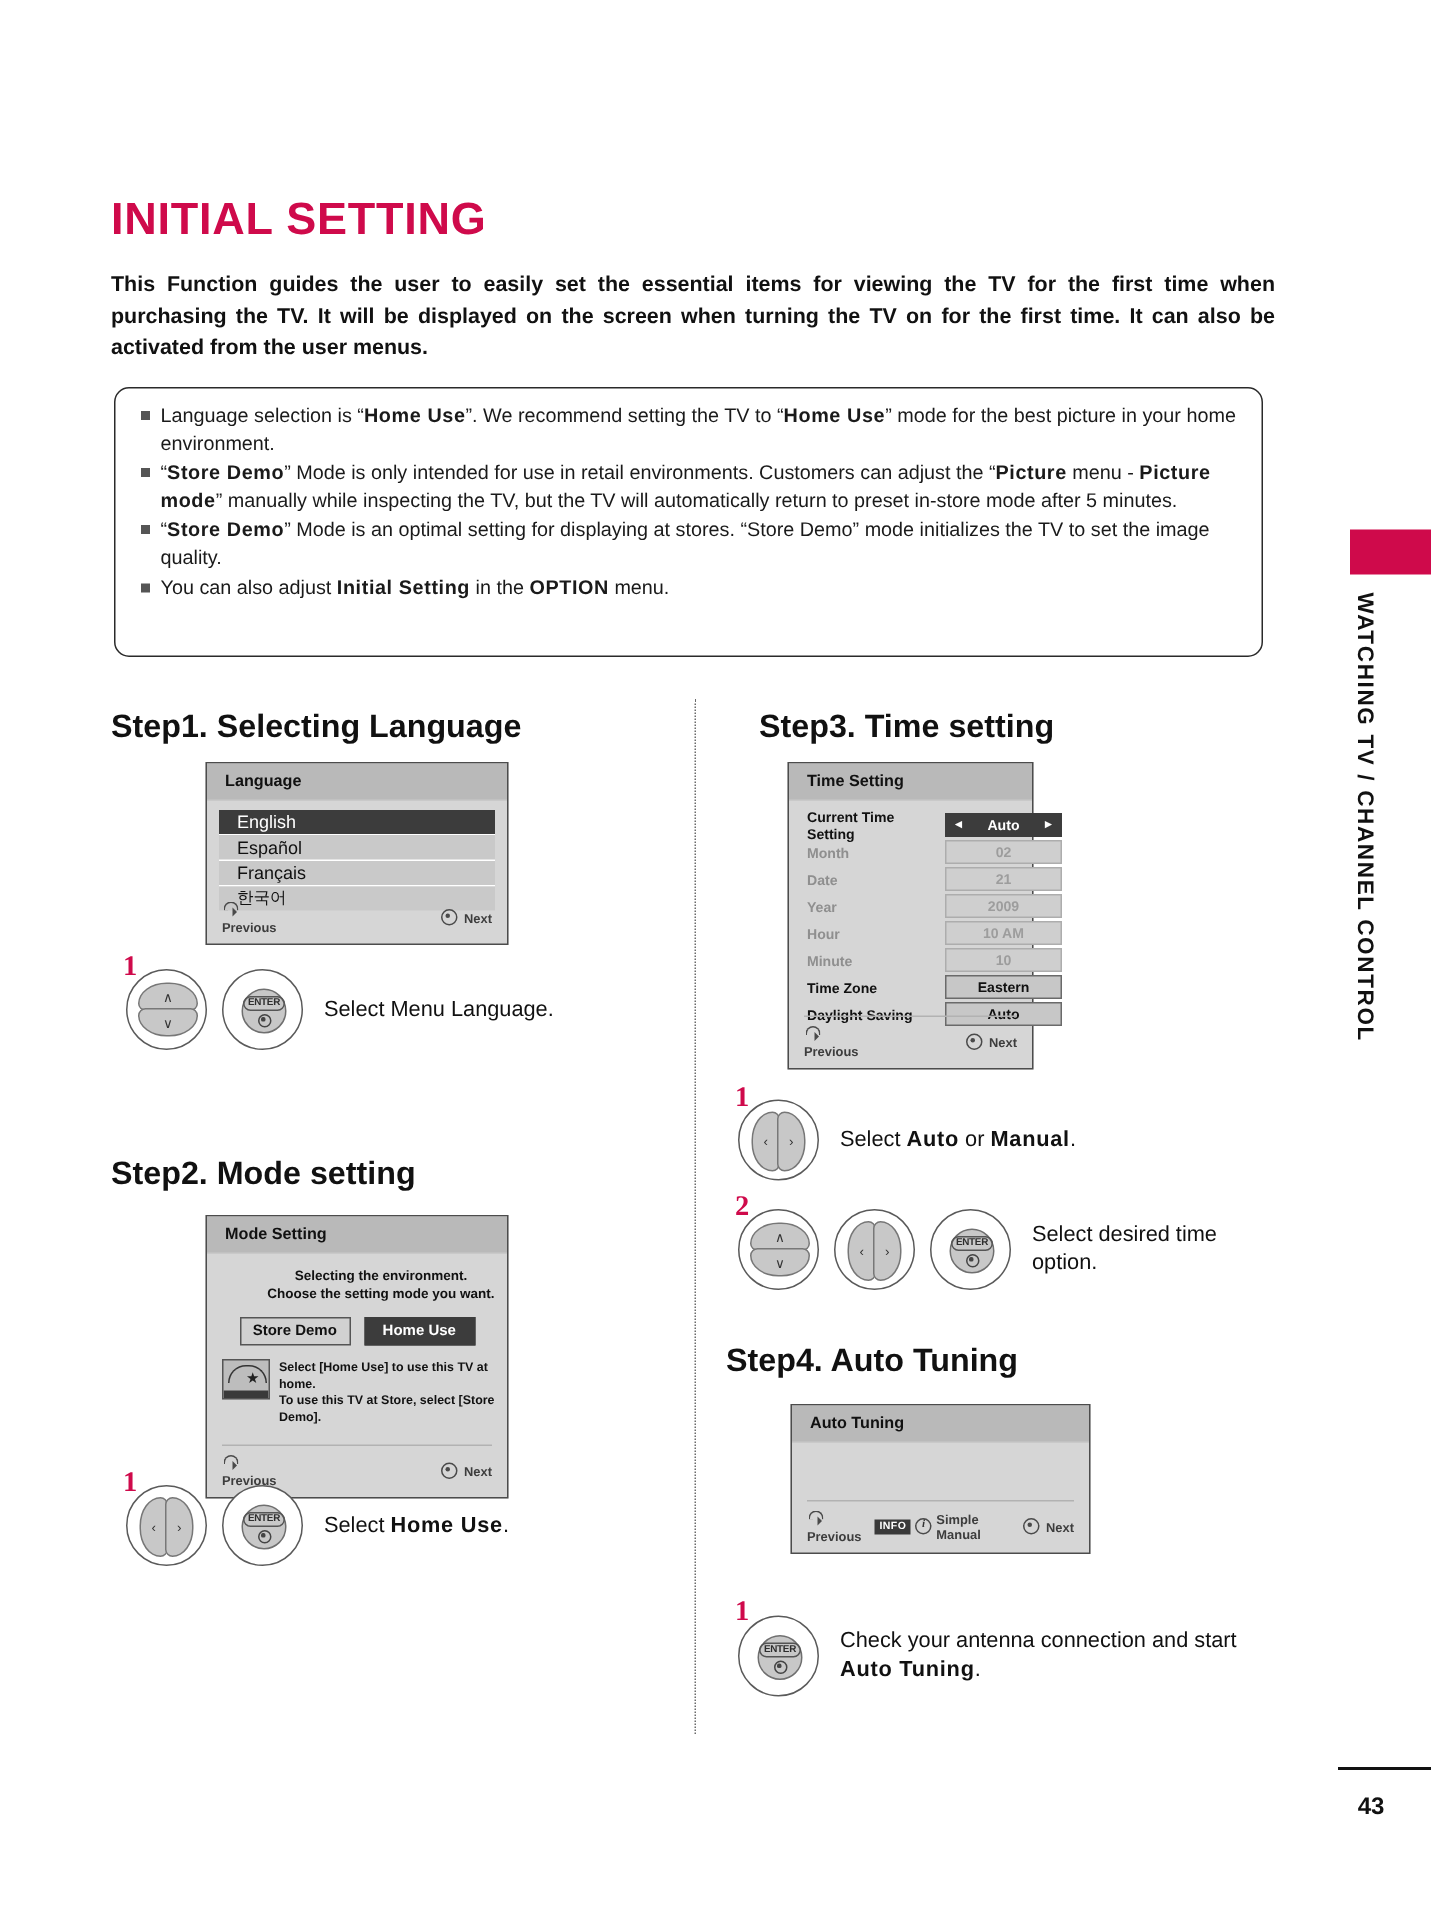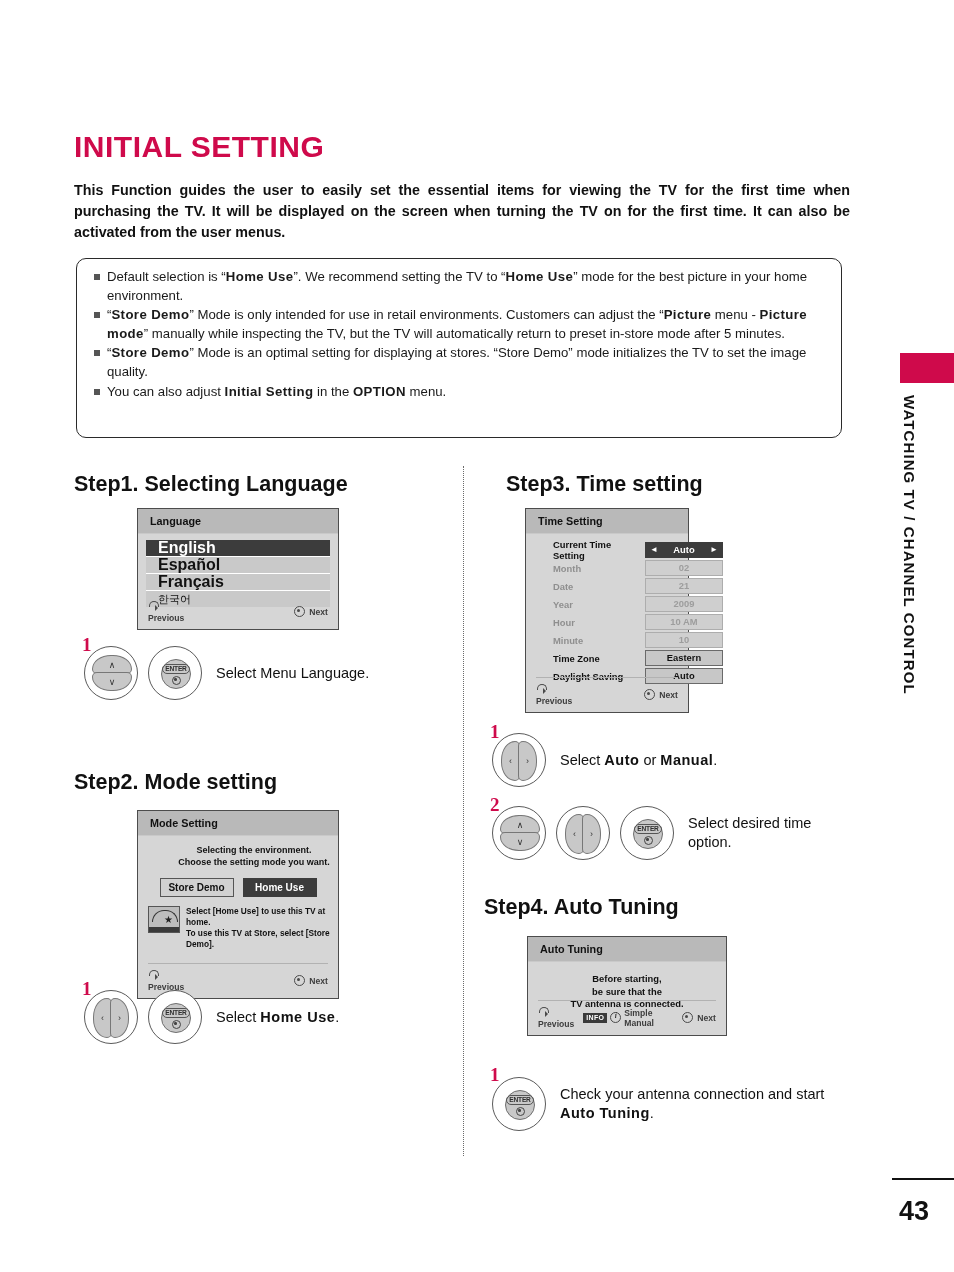--- a/index.html
+++ b/index.html
@@ -109,21 +109,21 @@
     width: 62px;
     height: 2px;
     background: #111;
   }
   #page-number {
     position: absolute;
     left: 892px;
     top: 1196px;
     width: 44px;
     text-align: center;
-    font-size: 27px;
+    font-size: 16px;
     font-weight: bold;
     color: #111;
   }
 
   
   .step-heading {
     position: absolute;
     font-size: 21.5px;
     font-weight: bold;
     color: #111;
@@ -210,22 +210,22 @@
   }
 
   
   #osd-language {
     left: 137px; top: 508px; width: 202px; height: 122px;
   }
   .lang-list { padding: 6px 8px 0 8px; }
   .lang-row {
     height: 16px; line-height: 16px;
     padding-left: 12px;
-    font-size: 16px;
-    font-weight: bold;
+    font-size: 12px;
+    font-weight: normal;
     background: #c9c9c9;
     border-bottom: 1.5px solid #ffffff;
     color: #111;
   }
   .lang-row.sel { background: #3c3c3c; color: #ffffff; }
   .lang-row.ko { font-weight: normal; font-size: 11px; border-bottom: none; }
 
   
   #osd-mode {
     left: 137px; top: 810px; width: 202px; height: 189px;
@@ -273,21 +273,21 @@
     font-size: 10px; color: #222; line-height: 1;
   }
   .mode-note-text {
     font-size: 8.3px; font-weight: bold; line-height: 11px; color: #111;
   }
 
   
   #osd-time {
     left: 525px; top: 508px; width: 164px; height: 205px;
   }
-  .time-rows { padding: 7px 10px 0 27px; }
+  .time-rows { padding: 7px 10px 0 12px; }
   .time-row {
     display: flex; align-items: center;
     height: 18px;
   }
   .time-label {
     flex: 0 0 auto; width: 92px;
     font-size: 9.4px; font-weight: bold; color: #111;
   }
   .time-label.dim { color: #8f8f8f; }
   .time-val {
@@ -399,21 +399,21 @@
 </style>
 </head>
 <body>
 
 <div id="page-title">INITIAL SETTING</div>
 <div id="intro">This Function guides the user to easily set the essential items for viewing the TV for the first time when purchasing the TV. It will be displayed on the screen when turning the TV on for the first time. It can also be activated from the user menus.</div>
 
 <div id="notes-box">
   <div class="note-item">
     <span class="note-bullet"></span>
-    <span class="note-text"><span>Default selection is “</span><span class="nb b">Home Use</span><span>”. We recommend setting the TV to “</span><span class="nb b">Home Use</span><span>” mode for the best picture in your home environment.</span></span>
+    <span class="note-text"><span>Language selection is “</span><span class="nb b">Home Use</span><span>”. We recommend setting the TV to “</span><span class="nb b">Home Use</span><span>” mode for the best picture in your home environment.</span></span>
   </div>
   <div class="note-item">
     <span class="note-bullet"></span>
     <span class="note-text"><span>“</span><span class="nb b">Store Demo</span><span>” Mode is only intended for use in retail environments. Customers can adjust the “</span><span class="nb b">Picture</span><span> menu - </span><span class="nb b">Picture mode</span><span>” manually while inspecting the TV, but the TV will automatically return to preset in-store mode after 5 minutes.</span></span>
   </div>
   <div class="note-item">
     <span class="note-bullet"></span>
     <span class="note-text"><span>“</span><span class="nb b">Store Demo</span><span>” Mode is an optimal setting for displaying at stores. “Store Demo” mode initializes the TV to set the image quality.</span></span>
   </div>
   <div class="note-item">
@@ -596,25 +596,20 @@
   <div class="key-caption">
     <div>Select desired time</div>
     <div>option.</div>
   </div>
 </div>
 
 <div class="step-heading" id="step4-heading">Step4. Auto Tuning</div>
 
 <div class="osd" id="osd-tuning">
   <div class="osd-title">Auto Tuning</div>
-  <div class="tuning-msg">
-    <div>Before starting,</div>
-    <div>be sure that the</div>
-    <div>TV antenna is connected.</div>
-  </div>
   <div class="osd-footer">
     <span class="ft-prev">
       <span class="ico-back"></span>
       <span>Previous</span>
     </span>
     <span class="ft-mid">
       <span class="ico-info-box">INFO</span>
       <span class="ico-info-circle"></span>
       <span>Simple Manual</span>
     </span>

